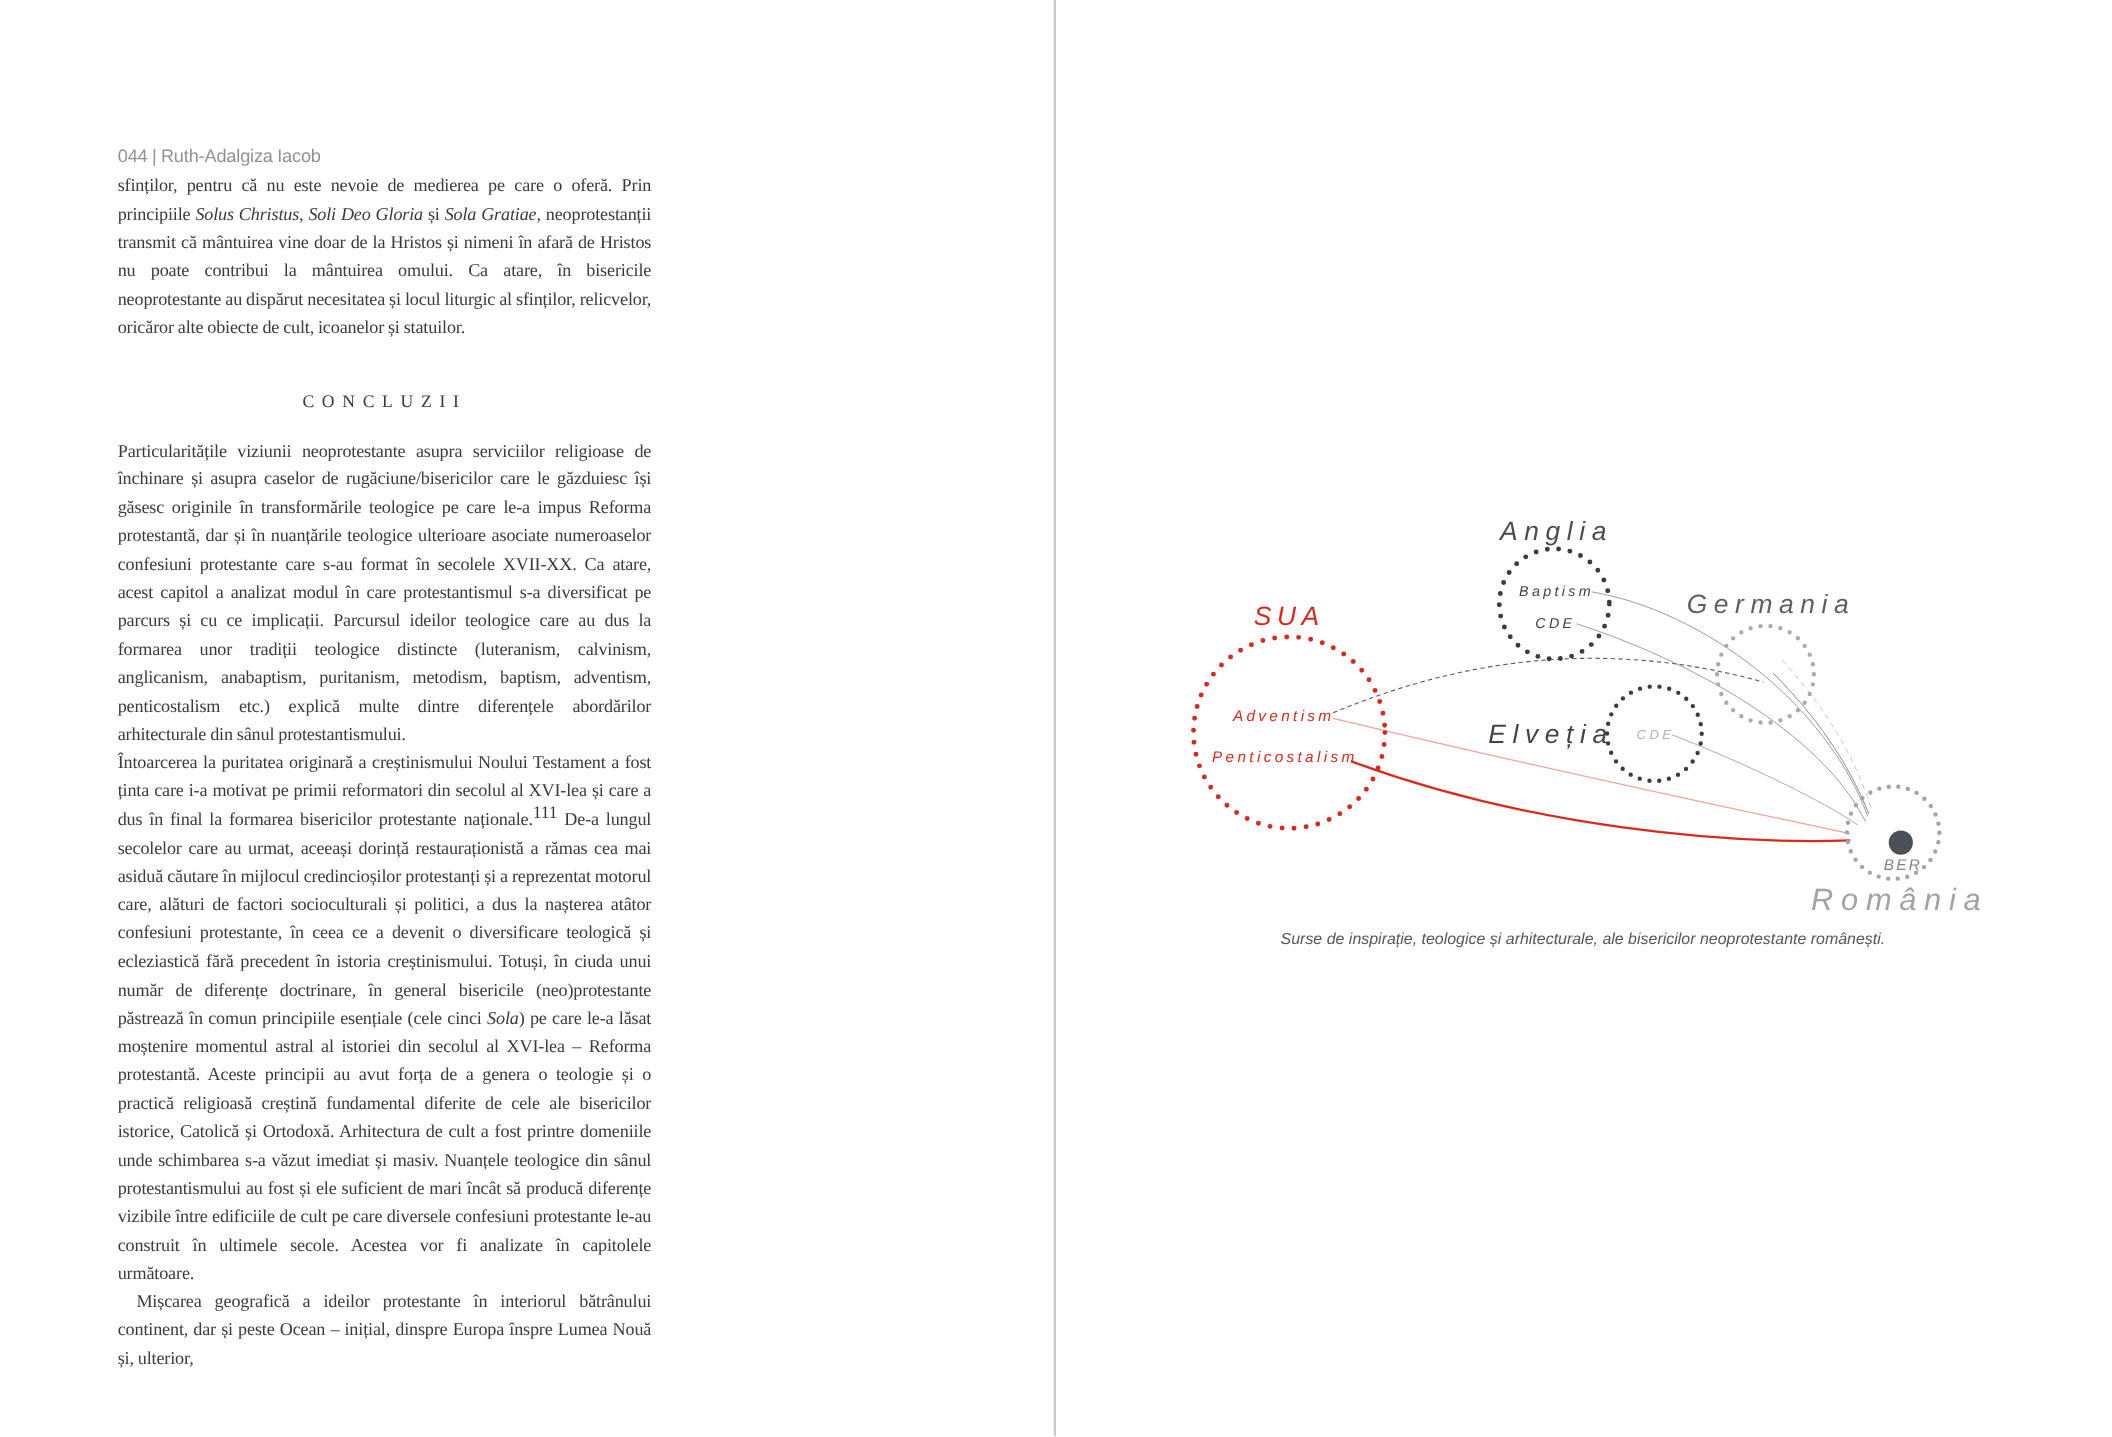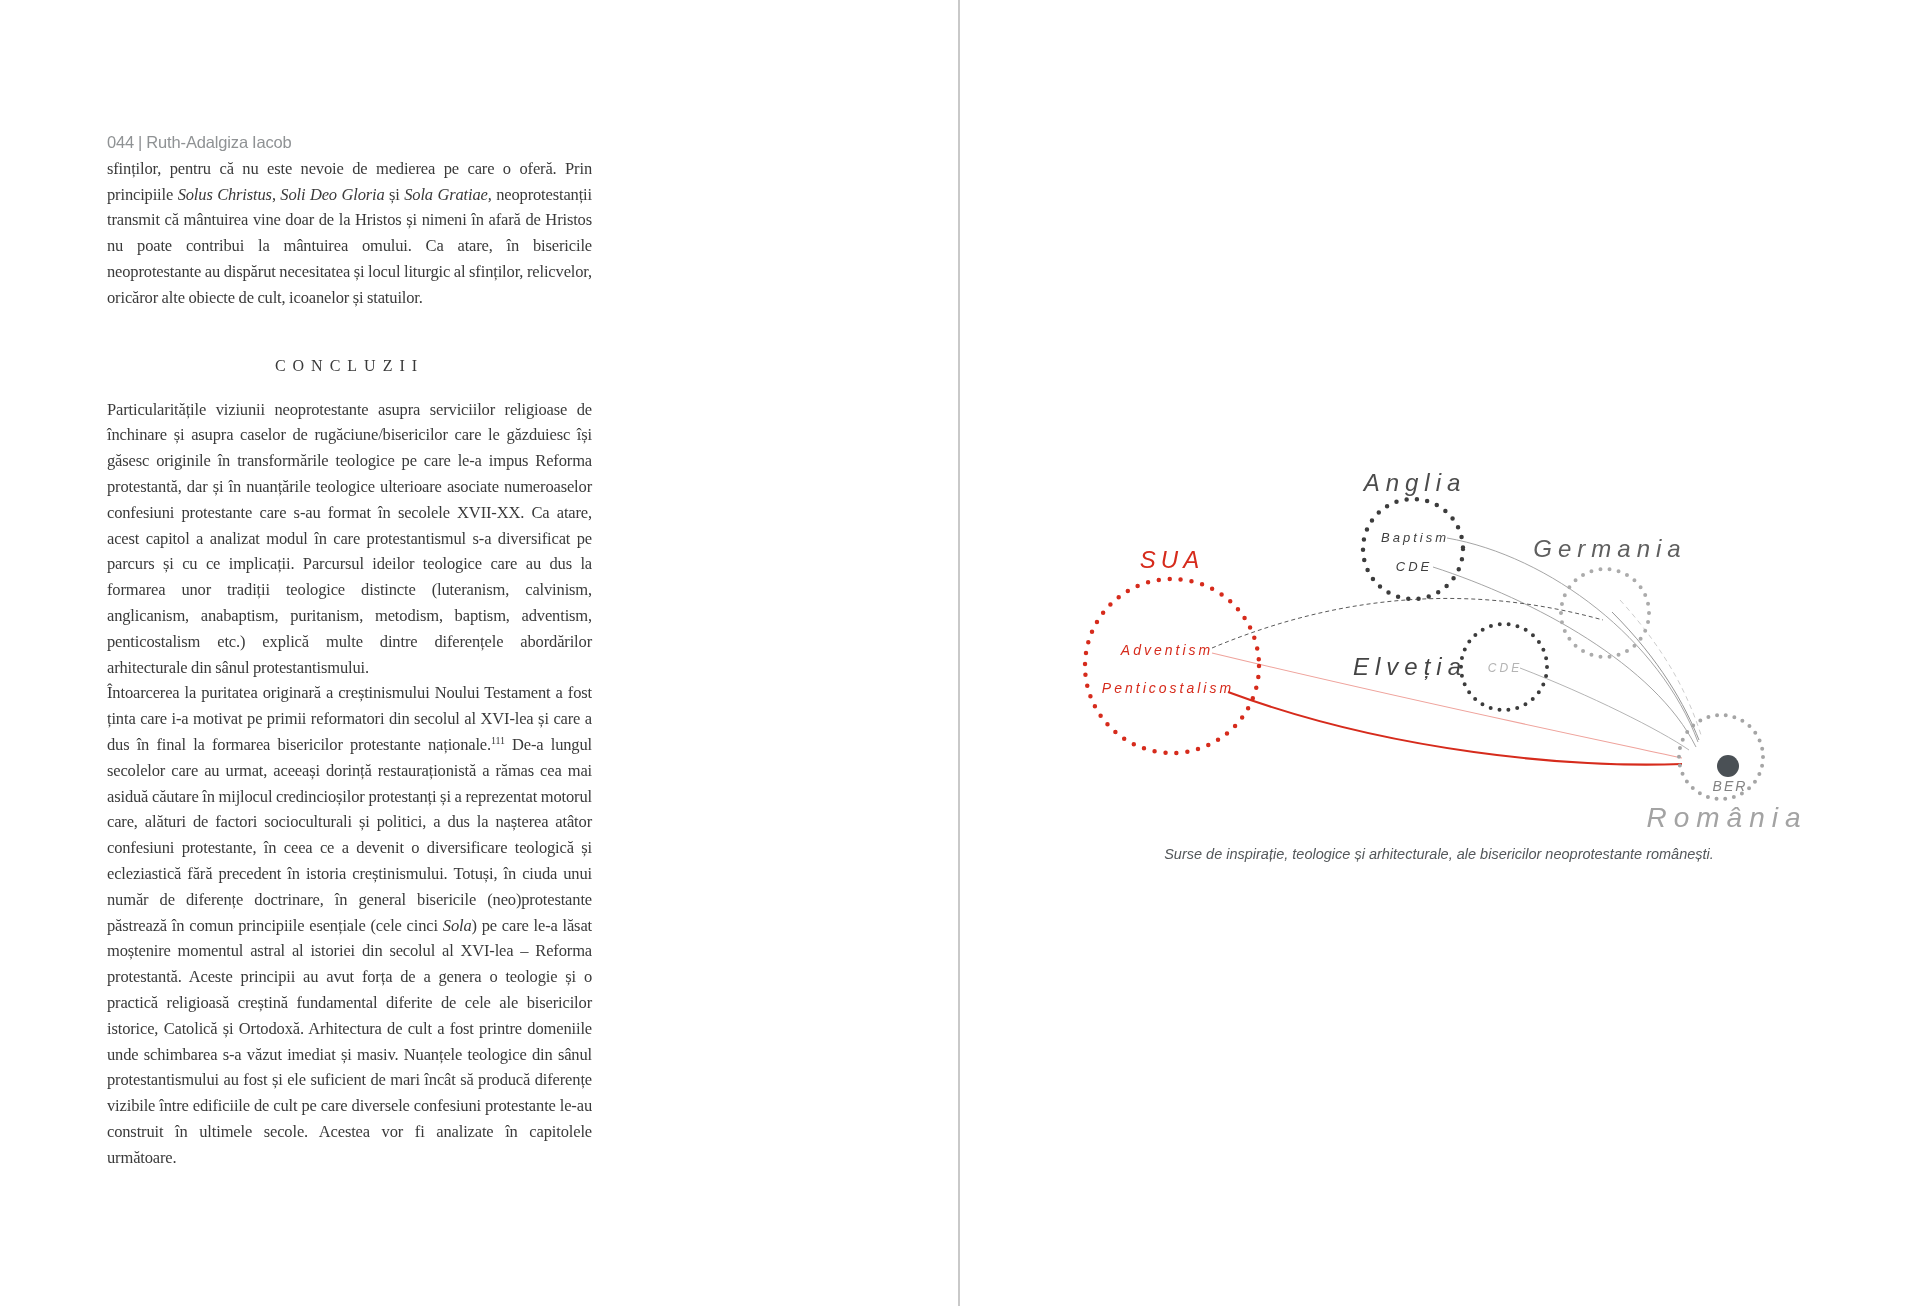--- a/index.html
+++ b/index.html
@@ -30,21 +30,21 @@
     margin:0 0 36px 0;
   }
   .text-col p{
     margin:0;
     font-size:16.5px;
     line-height:25.8px;
     text-align:justify;
     letter-spacing:-0.15px;
     word-spacing:-0.4px;
   }
-  .text-col p sup{font-size:10px;line-height:0;vertical-align:super;}
+  .text-col p sup{font-size:16px;line-height:0;vertical-align:super;}
   .section-heading{
     margin:46px 0 22px 0;
     text-align:center;
     font-weight:normal;
     font-size:16px;
     letter-spacing:7px;
     color:#3a3a3a;
   }
   .para-indent{text-indent:17px;}
 
@@ -66,20 +66,21 @@
 
 <div class="spread">
 
   <section class="page left">
     <div class="text-col">
       <p class="page-header">044 | Ruth-Adalgiza Iacob</p>
       <p><span>sfinților, pentru că nu este nevoie de medierea pe care o oferă. Prin principiile </span><i>Solus Christus</i><span>, </span><i>Soli Deo Gloria</i><span> și </span><i>Sola Gratiae,</i><span> neoprotestanții transmit că mântuirea vine doar de la Hristos și nimeni în afară de Hristos nu poate contribui la mântuirea omului. Ca atare, în bisericile neoprotestante au dispărut necesitatea și locul liturgic al sfinților, relicvelor, oricăror alte obiecte de cult, icoanelor și statuilor.</span></p>
       <h2 class="section-heading">CONCLUZII</h2>
       <p><span>Particularitățile viziunii neoprotestante asupra serviciilor religioase de închinare și asupra caselor de rugăciune/bisericilor care le găzduiesc își găsesc originile în transformările teologice pe care le-a impus Reforma protestantă, dar și în nuanțările teologice ulterioare asociate numeroaselor confesiuni protestante care s-au format în secolele XVII-XX. Ca atare, acest capitol a analizat modul în care protestantismul s-a diversificat pe parcurs și cu ce implicații. Parcursul ideilor teologice care au dus la formarea unor tradiții teologice distincte (luteranism, calvinism, anglicanism, anabaptism, puritanism, metodism, baptism, adventism, penticostalism etc.) explică multe dintre diferențele abordărilor arhitecturale din sânul protestantismului.</span></p>
       <p><span>Întoarcerea la puritatea originară a creștinismului Noului Testament a fost ținta care i-a motivat pe primii reformatori din secolul al XVI-lea și care a dus în final la formarea bisericilor protestante naționale.</span><sup>111</sup><span> De-a lungul secolelor care au urmat, aceeași dorință restauraționistă a rămas cea mai asiduă căutare în mijlocul credincioșilor protestanți și a reprezentat motorul care, alături de factori socioculturali și politici, a dus la nașterea atâtor confesiuni protestante, în ceea ce a devenit o diversificare teologică și ecleziastică fără precedent în istoria creștinismului. Totuși, în ciuda unui număr de diferențe doctrinare, în general bisericile (neo)protestante păstrează în comun principiile esențiale (cele cinci </span><i>Sola</i><span>) pe care le-a lăsat moștenire momentul astral al istoriei din secolul al XVI-lea – Reforma protestantă. Aceste principii au avut forța de a genera o teologie și o practică religioasă creștină fundamental diferite de cele ale bisericilor istorice, Catolică și Ortodoxă. Arhitectura de cult a fost printre domeniile unde schimbarea s-a văzut imediat și masiv. Nuanțele teologice din sânul protestantismului au fost și ele suficient de mari încât să producă diferențe vizibile între edificiile de cult pe care diversele confesiuni protestante le-au construit în ultimele secole. Acestea vor fi analizate în capitolele următoare.</span></p>
+      <p class="para-indent"><span>Mișcarea geografică a ideilor protestante în interiorul bătrânului continent, dar și peste Ocean – inițial, dinspre Europa înspre Lumea Nouă și, ulterior,</span></p>
     </div>
   </section>
 
   <div class="divider"></div>
 
   <section class="page right">
     <svg class="diagram" viewBox="0 0 958 1306" aria-hidden="true">
         <path d="M 487 538 C 590 556, 700 640, 738 742" fill="none" stroke="#9b9b9b" stroke-width="0.9"></path>
         <path d="M 473 567 C 575 600, 695 665, 736 747" fill="none" stroke="#9b9b9b" stroke-width="0.9"></path>
         <path d="M 252 648 C 390 590, 520 586, 643 620" fill="none" stroke="#5a5a5a" stroke-width="1" stroke-dasharray="4 3"></path>

